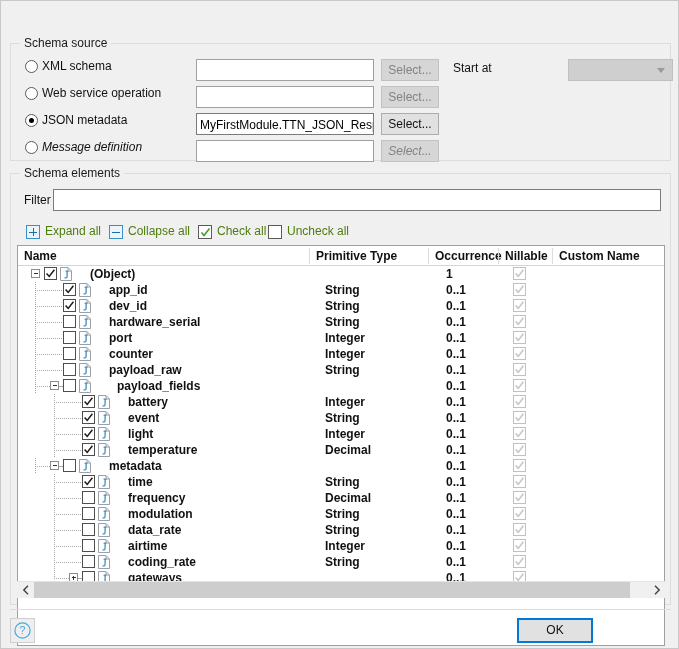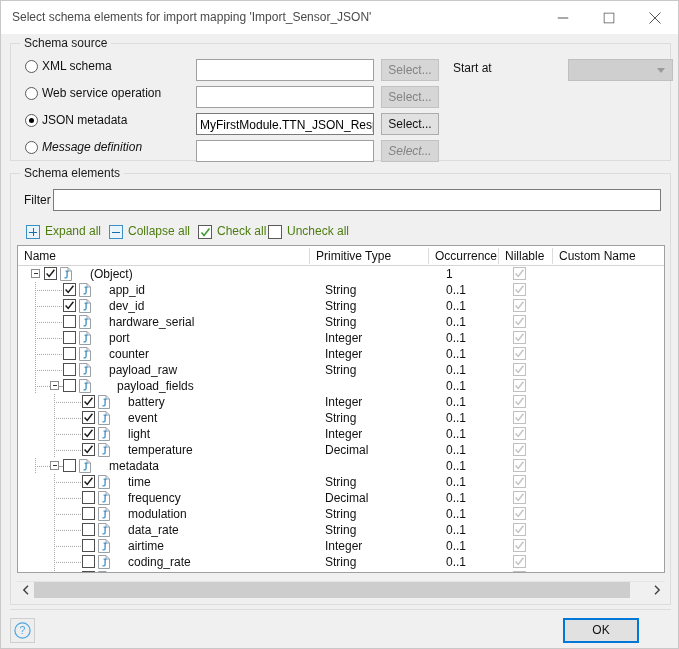--- a/index.html
+++ b/index.html
@@ -205,47 +205,27 @@
     box-sizing:border-box;cursor:default;
   }
   .helpbtn svg{position:absolute;left:3px;top:3px;}
   .footbtn{
     position:absolute;height:25px;width:76px;
     background:#e1e1e1;border:1px solid #adadad;
     box-sizing:border-box;
     font-size:12px;line-height:23px;text-align:center;color:#111;
     cursor:default;
   }
-  .footbtn.primary{border:2px solid #0078d7;line-height:21px;margin-left:46px;}
+  .footbtn.primary{border:2px solid #0078d7;line-height:21px;}
 </style>
 </head>
 <body>
 
 <div class="window">
 
-  <div class="titlebar">
-    <div class="title-text">Select schema elements for import mapping 'Import_Sensor_JSON'</div>
-
-    <div class="win-btn" id="btn-min">
-      <svg width="11" height="11" viewBox="0 0 11 11">
-        <line x1="0" y1="5.5" x2="11" y2="5.5" stroke="#555" stroke-width="1"></line>
-      </svg>
-    </div>
-    <div class="win-btn" id="btn-max">
-      <svg width="11" height="11" viewBox="0 0 11 11">
-        <rect x="0.5" y="0.5" width="10" height="10" fill="none" stroke="#555" stroke-width="1"></rect>
-      </svg>
-    </div>
-    <div class="win-btn" id="btn-close">
-      <svg width="12" height="12" viewBox="0 0 12 12">
-        <line x1="0.5" y1="0.5" x2="11.5" y2="11.5" stroke="#555" stroke-width="1"></line>
-        <line x1="11.5" y1="0.5" x2="0.5" y2="11.5" stroke="#555" stroke-width="1"></line>
-      </svg>
-    </div>
-  </div>
 
   <div class="groupbox" style="left:9px;top:42px;width:661px;height:118px;">
     <div class="gb-title">Schema source</div>
 
     <div class="radio-row" style="top:13px;">
       <div class="radio"></div>
       <div class="radio-label">XML schema</div>
       <div class="tfield disabled" style="left:185px;top:2px;width:178px;"></div>
       <div class="btn dis" style="left:370px;top:2px;width:58px;">Select...</div>
       <div class="startat-label" style="left:442px;top:4px;text-align:center;">Start at</div>
@@ -297,21 +277,21 @@
             <polyline points="1.5,5.5 4,8.5 9.5,1.5" fill="none" stroke="#3f9c35" stroke-width="1.6"></polyline>
           </svg>
       </span>
       <span class="tb-label">Check all</span>
     </div>
     <div class="tb-item" style="left:257px;top:50px;">
       <span class="tb-ico unchk"></span>
       <span class="tb-label">Uncheck all</span>
     </div>
 
-    <div class="gridbox" style="left:6px;top:71px;width:648px;height:328px;">
+    <div class="gridbox" style="left:6px;top:71px;width:648px;height:401px;font-weight:bold;">
       <div class="gridhead">
         <div class="hcell" style="left:6px;">Name</div>
         <div class="hsep" style="left:291px;"></div>
         <div class="hcell" style="left:298px;">Primitive Type</div>
         <div class="hsep" style="left:410px;"></div>
         <div class="hcell" style="left:417px;">Occurrence</div>
         <div class="hsep" style="left:480px;"></div>
         <div class="hcell" style="left:487px;text-align:center;">Nillable</div>
         <div class="hsep" style="left:534px;"></div>
         <div class="hcell" style="left:541px;">Custom Name</div>

